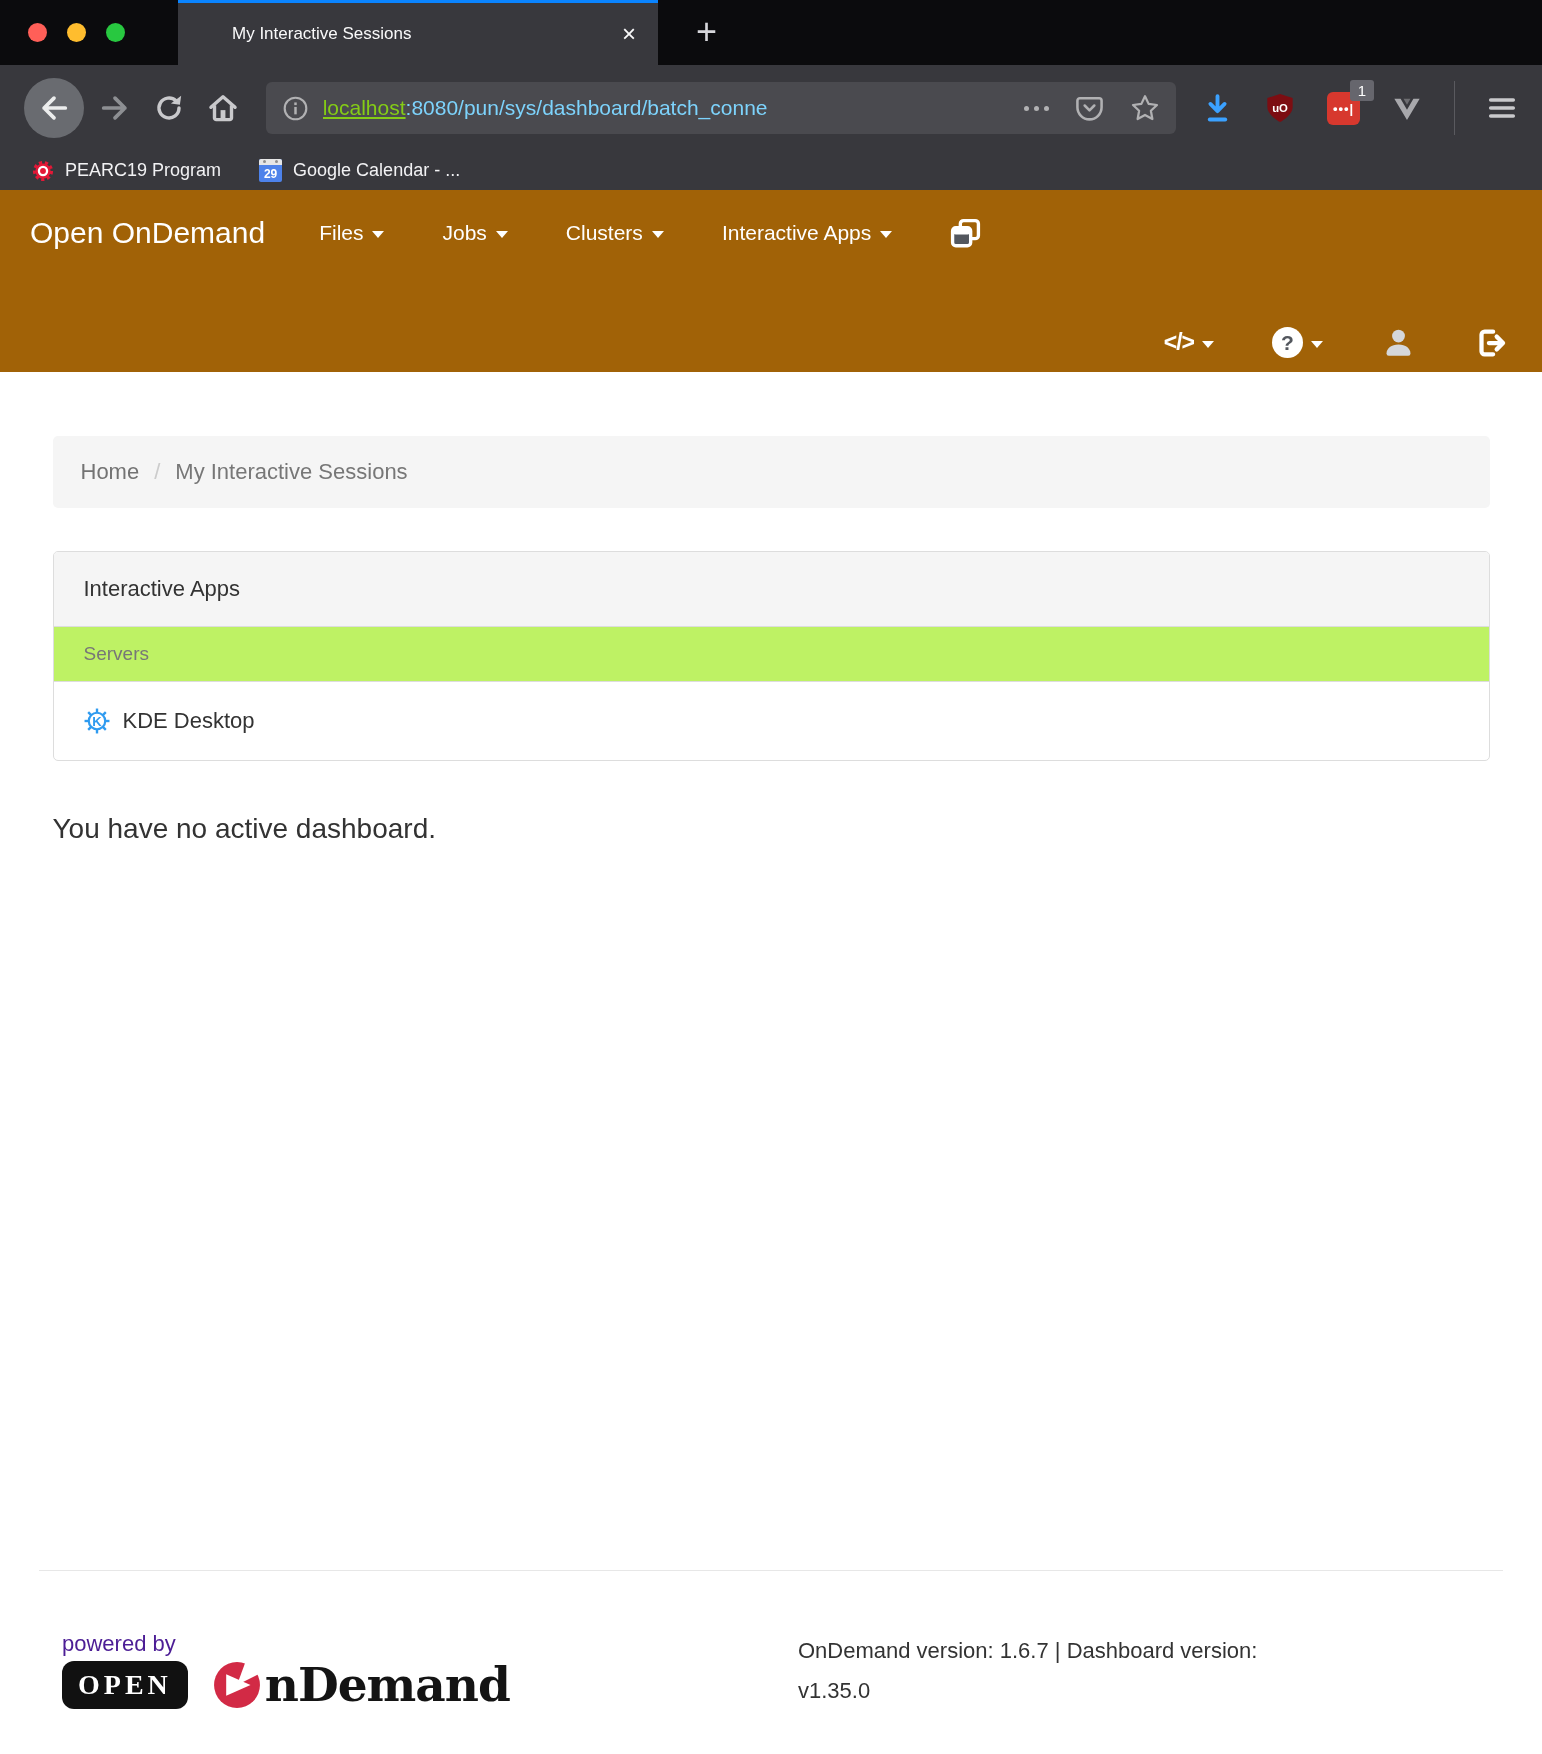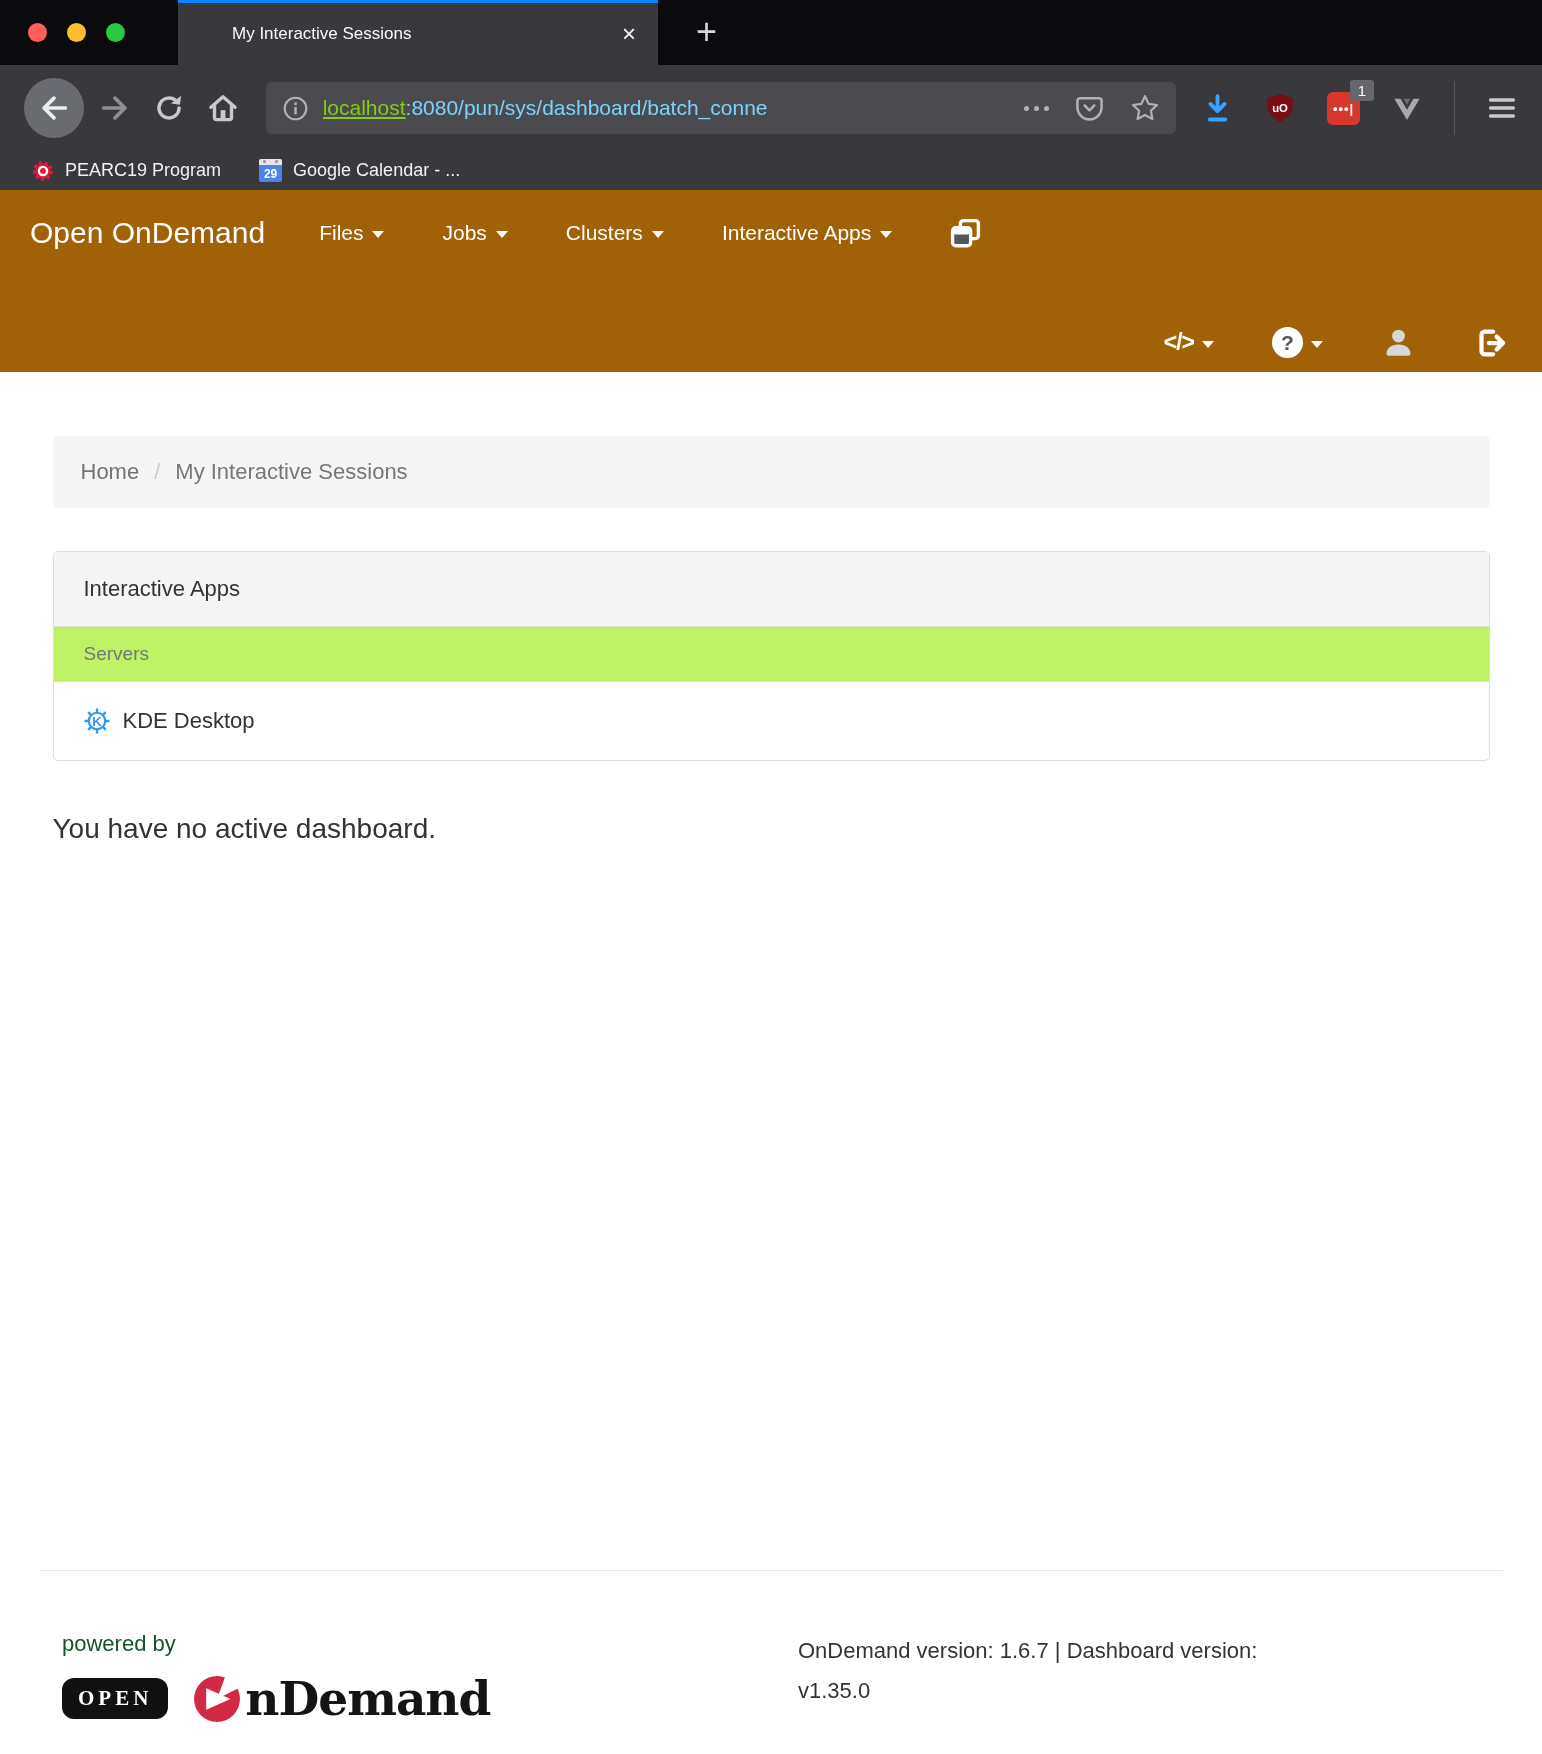--- a/index.html
+++ b/index.html
@@ -82,24 +82,24 @@
   .servers-row { background:#bef264; border-bottom:1px solid #dddddd; padding:16px 30px; font-size:19px; color:#777; }
   .app-row { padding:26px 30px; font-size:22px; color:#333; display:flex; align-items:center; gap:13px; }
 
   .empty-msg { margin-top:52px; font-size:28px; color:#333; }
 
   
   .footer { position:absolute; left:0; right:0; bottom:0; height:184px; }
   .footer-divider { border-top:1px solid #e7e7e7; margin:0 39px; }
   .footer-inner { display:flex; padding:60px 62px 0; }
   .footer-left { width:736px; }
-  .powered-by { font-size:22px; color:#14532d; margin-bottom:14px; }
+  .powered-by { font-size:22px; color:#4c1d95; margin-bottom:0; }
   .logo-row { display:flex; align-items:center; gap:22px; }
   .open-badge { background:#111; color:#fff; border-radius:12px; padding:8px 16px;
-    font-family:"Liberation Serif", serif; font-weight:bold; font-size:21px; letter-spacing:4px; }
+    font-family:"Liberation Serif", serif; font-weight:bold; font-size:28px; letter-spacing:4px; }
   .wordmark { display:flex; align-items:center; }
   .wordmark-text { font-family:"DejaVu Serif", serif; font-weight:bold; font-size:47px; color:#141414;
     letter-spacing:-1px; margin-left:1px; }
   .footer-right { width:505px; margin-left:0; font-size:22px; color:#333; line-height:1.8; }
 </style>
 </head>
 <body>
 
 <div class="tab-strip">
   <div class="traffic-lights">

